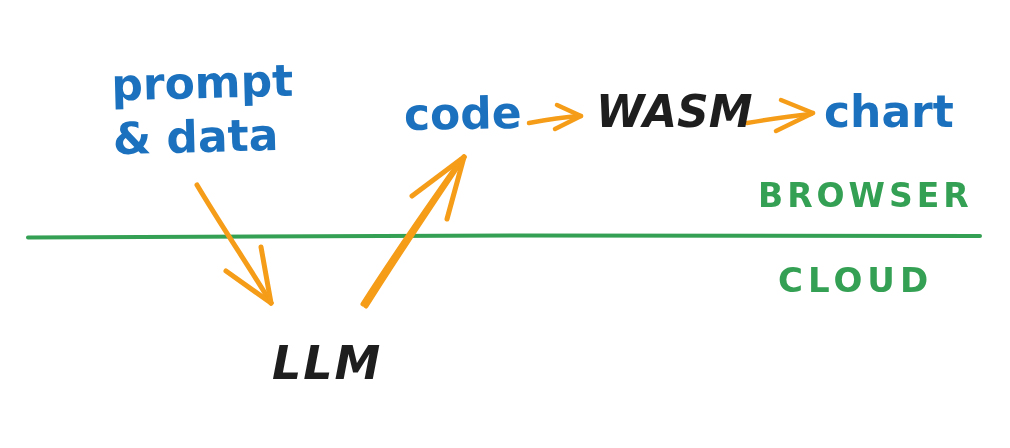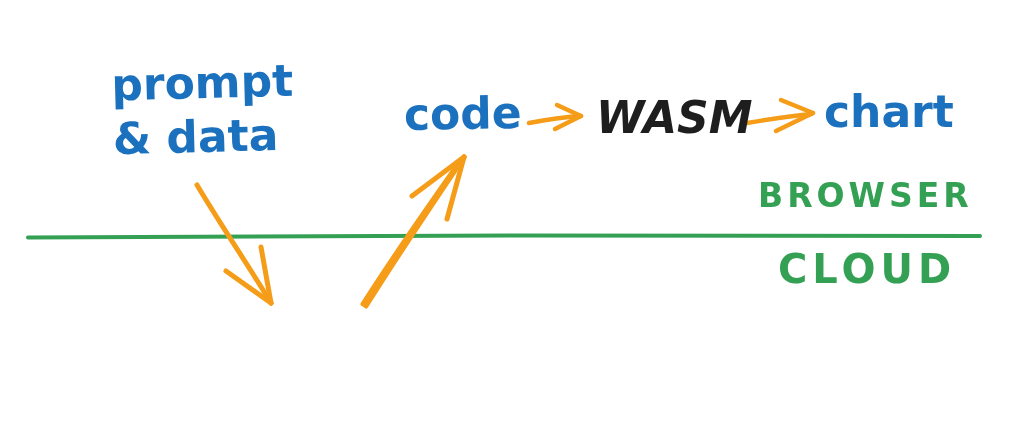--- a/index.html
+++ b/index.html
@@ -37,29 +37,29 @@
   .blue  { color: var(--text-blue, #1b71bd); }
   .black { color: var(--text-black, #1e1e1e); }
   .green { color: var(--divider-green, #33a053); }
 
   .label-prompt-data {
     left: 112px; top: 56px;
     font-size: 44px; line-height: 54px;
     transform: rotate(-1.5deg);
   }
   .label-code  { left: 404px; top: 88px;  font-size: 44px; transform: rotate(-1deg); }
-  .label-wasm  { left: 596px; top: 86px;  font-size: 44px; font-style: italic; margin-top: 6px; }
+  .label-wasm  { left: 596px; top: 86px;  font-size: 44px; font-style: italic; }
   .label-chart { left: 824px; top: 86px;  font-size: 44px; }
   .label-browser {
     left: 758px; top: 176px;
     font-size: 33px; letter-spacing: 4px;
   }
   .label-cloud {
-    left: 778px; top: 246px;
-    font-size: 40px; letter-spacing: 5px;
+    left: 778px; top: 260px;
+    font-size: 34px; letter-spacing: 5px;
   }
   .label-llm {
     left: 272px; top: 336px;
     font-size: 46px; font-style: italic;
     letter-spacing: 2px;
   }
 </style>
 </head>
 <body>
 
@@ -103,14 +103,15 @@
   <div class="label blue label-code">code</div>
 
   <div class="label black label-wasm">WASM</div>
 
   <div class="label blue label-chart">chart</div>
 
   <div class="label green label-browser">BROWSER</div>
 
   <div class="label green label-cloud">CLOUD</div>
 
+  <div class="label black label-llm">LLM</div>
 
 </div>
 
 </body></html>

